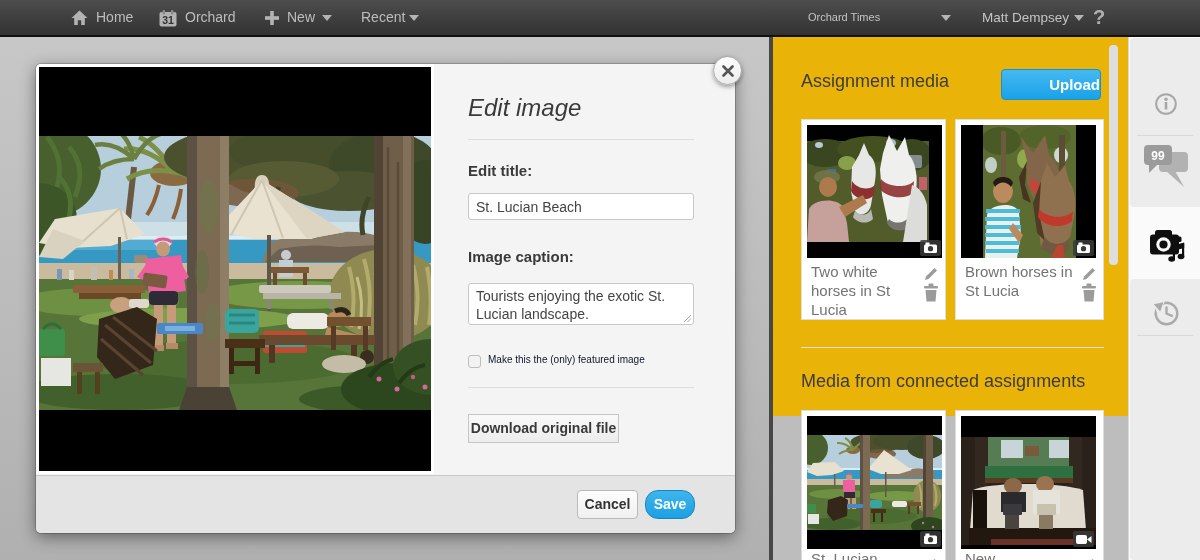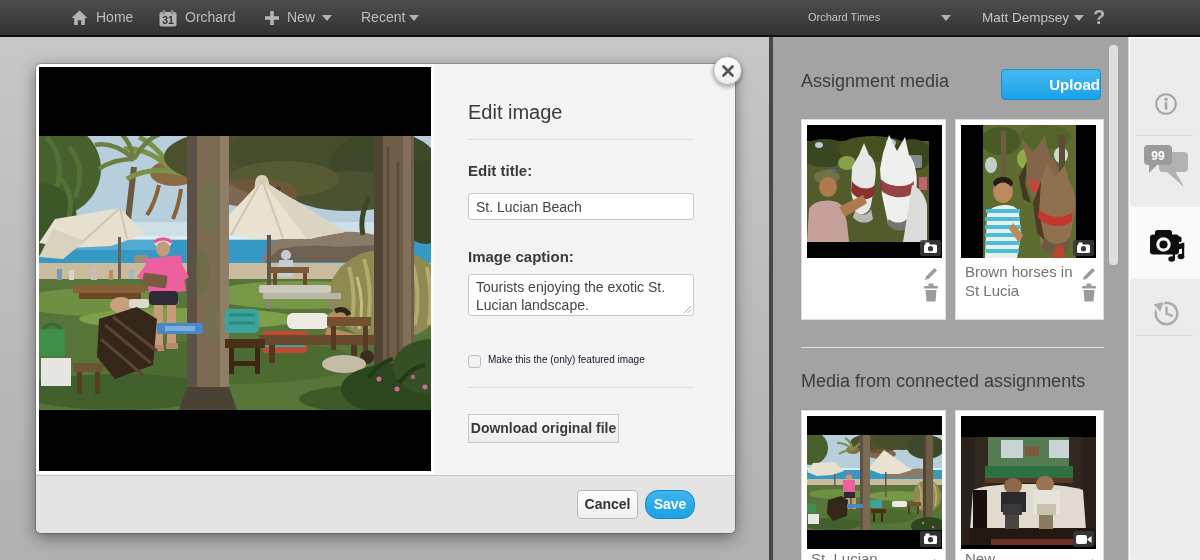--- a/index.html
+++ b/index.html
@@ -11,41 +11,41 @@
   background:linear-gradient(#4d4d4d,#323232); border-bottom:2px solid #111;
   z-index:50; }
 #topbar .item { position:absolute; top:0; height:35px; line-height:35px;
   color:#bdbdbd; font-size:14px; white-space:nowrap; }
 #topbar svg { position:absolute; }
 
 #mainbg { position:absolute; left:0; top:37px; width:773px; height:523px;
   background:linear-gradient(#c7c7c7,#b0b0b0); }
 #paneledge { position:absolute; left:769px; top:37px; width:4px; height:523px; background:#474747; }
 
-#panel { position:absolute; left:773px; top:37px; width:355px; height:523px; background:#a3a3a3; }
+#panel { position:absolute; left:773px; top:37px; width:355px; height:379px; background:#eab308; }
 #panel h1 { position:absolute; font-size:18px; font-weight:400; color:#3c3c3c; }
 .card { position:absolute; width:145px; background:#fff; border:1px solid #ddd; }
 .thumb { position:absolute; left:5px; top:5px; width:135px; height:133px; background:#000; }
 .cap { position:absolute; left:9px; top:142px; width:108px; font-size:15px; line-height:19px; color:#737373; }
 #upload { position:absolute; left:228px; top:32px; width:100px; height:31px;
   background:linear-gradient(#45b9f0,#1aa2e8); border:1px solid #1392d4; border-radius:4px;
   color:#fff; font-size:15px; font-weight:bold; text-align:right; line-height:29px; }
 #sbthumb { position:absolute; left:336px; top:8px; width:9px; height:220px; background:#dedede; border-radius:4px; }
 
 #rail { position:absolute; left:1128px; top:37px; width:72px; height:523px; background:#fafafa; border-left:1px solid #d8d8d8; }
 #rail .block { position:absolute; left:1px; width:71px; background:#ececec; border-radius:4px 0 0 4px; }
 #rail .div { position:absolute; left:8px; width:56px; height:1px; background:#d9d9d9; }
 
 #modal { position:absolute; left:36px; top:64px; width:699px; height:469px;
   background:#f4f4f4; border-radius:5px;
   box-shadow:0 0 0 1px rgba(0,0,0,.18), 0 4px 16px rgba(0,0,0,.45); z-index:60; }
 #photo { position:absolute; left:0; top:0; width:398px; height:410px;
   background:#fff; border-radius:5px 0 0 0; padding:3px; }
 #form { position:absolute; left:432px; top:0; width:226px; }
-#form h2 { font-size:20px; font-weight:400; color:#3a3a3a; position:absolute; top:37px; left:0; }
+#form h2 { font-size:24px; font-weight:400; color:#3a3a3a; position:absolute; top:30px; left:0;font-style:italic; }
 .hr { position:absolute; left:0; width:226px; height:1px; background:#ddd; }
 .lbl { position:absolute; font-size:15px; font-weight:bold; color:#3a3a3a; }
 .inp { position:absolute; left:0; width:226px; background:#fff; border:1px solid #c8c8c8; border-radius:3px;
   font-size:14px; color:#444; padding-left:7px; }
 #chkrow { position:absolute; top:290px; left:0; width:280px; font-size:10px; color:#0f172a; white-space:nowrap; }
 #chk { position:absolute; left:0; top:1px; width:13px; height:13px; background:#f2f2f2; border:1px solid #bdbdbd; border-radius:3px; }
 #dlbtn { position:absolute; left:0; top:350px; width:151px; height:29px;
   background:linear-gradient(#f9f9f9,#ededed); border:1px solid #c6c6c6; border-radius:0;
   font-size:14px; font-weight:bold; color:#3a3a3a; text-align:center; line-height:27px; white-space:nowrap; }
 #mfooter { position:absolute; left:0; top:411px; width:699px; height:58px;
@@ -136,20 +136,21 @@
         </g>
         <rect x="122" y="0" width="13" height="133" fill="#000"></rect>
         <g transform="translate(113,115)">
           <rect width="21" height="16" rx="2" fill="#3a3a3a" opacity=".85"></rect>
           <rect x="4" y="4.5" width="13" height="8.5" rx="1.5" fill="#fff"></rect>
           <rect x="5.5" y="2.5" width="4" height="3" fill="#fff"></rect>
           <circle cx="10.5" cy="8.7" r="2.6" fill="#3a3a3a"></circle>
         </g>
       </svg>
     </div>
+    <div class="cap">Two white horses in St Lucia</div>
     <svg class="abs" style="left:122px;top:146px" width="15" height="15" viewBox="0 0 15 15">
       <path d="M1 14 L2 10.5 L10.5 2 L13 4.5 L4.5 13 Z" fill="#9b9b9b"></path>
     </svg>
     <svg class="abs" style="left:121px;top:163px" width="16" height="19" viewBox="0 0 16 19">
       <rect x="1" y="3" width="14" height="2.6" rx="1" fill="#9b9b9b"></rect>
       <rect x="5.5" y="0.5" width="5" height="3" rx="1" fill="#9b9b9b"></rect>
       <path d="M2.5 7 H13.5 L12.5 18.5 H3.5 Z" fill="#9b9b9b"></path>
     </svg>
   </div>
 
@@ -526,21 +527,21 @@
       <rect x="0" y="0" width="392" height="69" fill="#000"></rect>
       <rect x="0" y="343" width="392" height="61" fill="#000"></rect>
     </svg>
   </div>
   <div id="form">
     <h2>Edit image</h2>
     <div class="hr" style="top:75px"></div>
     <div class="lbl" style="top:98px">Edit title:</div>
     <input class="inp" style="top: 129px; height: 27px;" value="St. Lucian Beach">
     <div class="lbl" style="top:184px">Image caption:</div>
-    <div class="inp" style="top:210px;height:42px;padding-top:3px;line-height:18px">Tourists enjoying the exotic St. Lucian landscape.<svg class="abs" style="right:1px;bottom:1px" width="9" height="9" viewBox="0 0 9 9">
+    <div class="inp" style="top:219px;height:42px;padding-top:3px;line-height:18px">Tourists enjoying the exotic St. Lucian landscape.<svg class="abs" style="right:1px;bottom:1px" width="9" height="9" viewBox="0 0 9 9">
             <path d="M8 1 L1 8 M8 4.5 L4.5 8" stroke="#aaa" stroke-width="1"></path>
           </svg></div>
     <div id="chkrow"><span id="chk"></span><span style="margin-left:20px">Make this the (only) featured image</span></div>
     <div class="hr" style="top:323px"></div>
     <div id="dlbtn">Download original file</div>
   </div>
   <div id="mfooter">
     <div id="cancel">Cancel</div>
     <div id="save">Save</div>
   </div>

